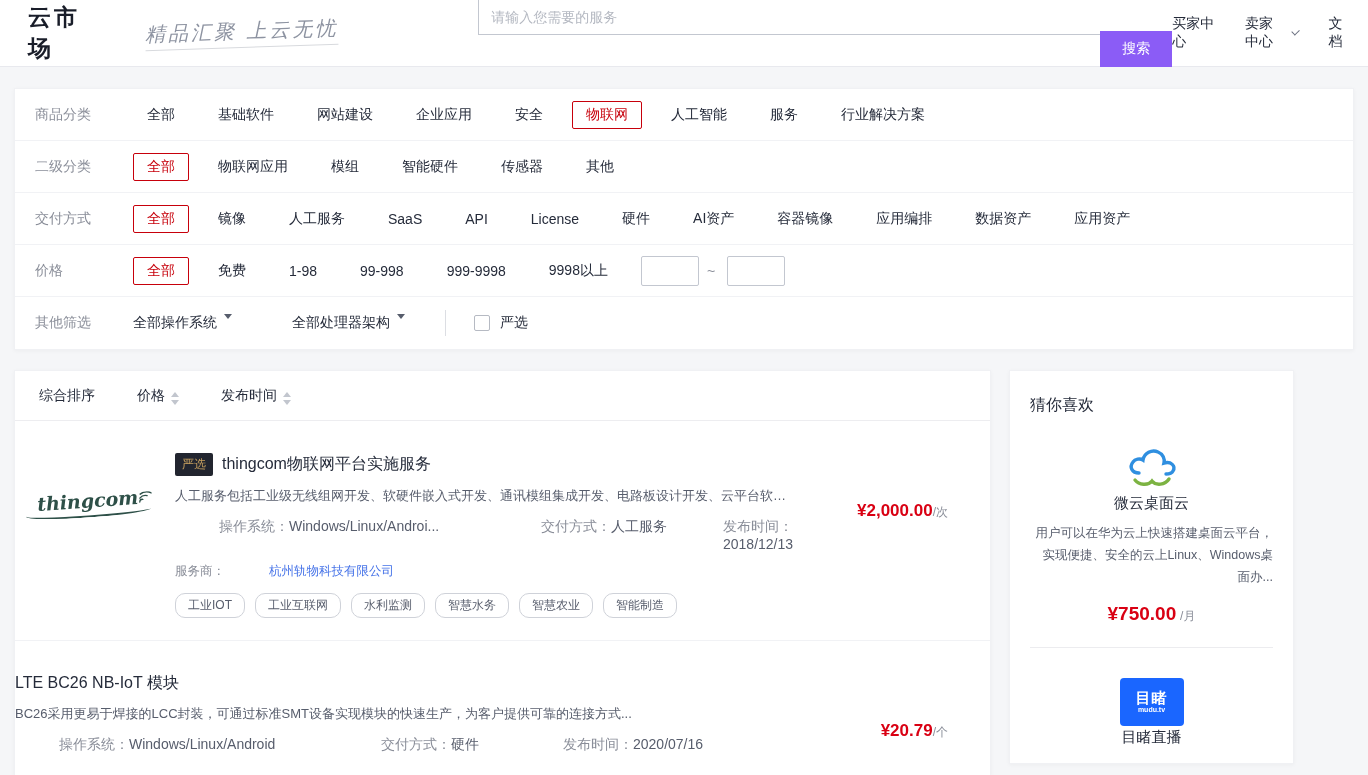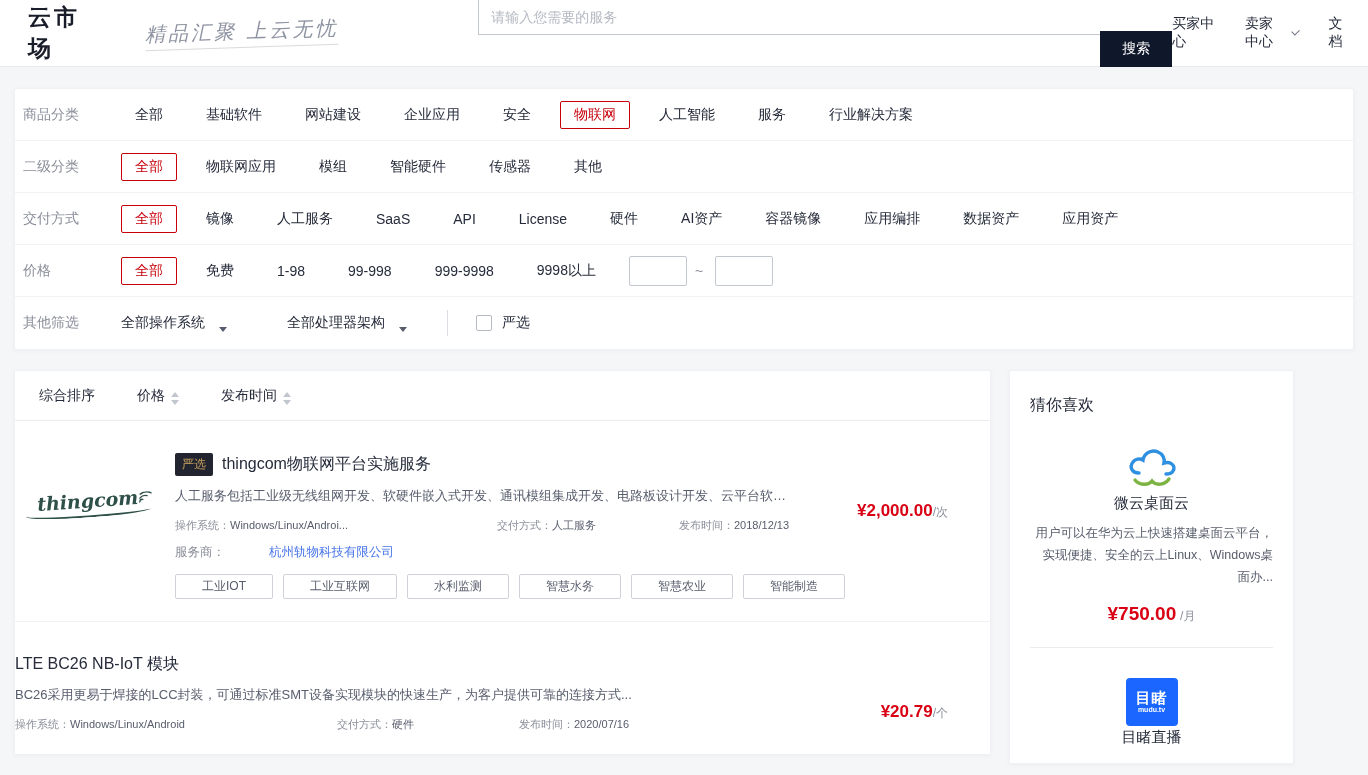--- a/index.html
+++ b/index.html
@@ -21,48 +21,48 @@
     font-size: 20px; color: #8d93a1; letter-spacing: 3px; transform: rotate(-2deg);
     border-bottom: 1px solid #d8dade; padding-bottom: 2px; white-space: nowrap;
   }
   .searchbar { display: flex; margin-left: 140px; }
   .searchbar input {
     width: 622px; height: 36px; border: 1px solid #c3c7d0; border-right: none;
     padding: 12px 12px; font-size: 14px; color: #252b3a; outline: none; background: #fff;
   }
   .searchbar input::placeholder { color: #b4b8c1; }
   .searchbar button {
-    width: 72px; height: 36px; background: #0f172a; color: #fff; border: none;
+    width: 72px; height: 36px; background: #8b5cf6; color: #fff; border: none;
     font-size: 14px; cursor: pointer; margin-top: 32px;
   }
   .hnav { margin-left: auto; display: flex; align-items: center; gap: 30px; font-size: 14px; }
   .hnav a { color: #252b3a; text-decoration: none; cursor: pointer; display: flex; align-items: center; }
   .chev {
     display: inline-block; width: 7px; height: 7px; margin-left: 7px; margin-top: -3px;
     border-right: 1px solid #6b7080; border-bottom: 1px solid #6b7080; transform: rotate(45deg);
   }
   
   .card { background: #fff; border: 1px solid #f0f1f4; box-shadow: 0 1px 4px rgba(0,0,0,0.04); }
   .filter-card { margin: 21px 14px 0 14px; }
   
-  .f-row { display: flex; align-items: center; min-height: 52px; padding: 0 8px; border-bottom: 1px solid #f1f2f5; }
+  .f-row { display: flex; align-items: center; min-height: 52px; padding: 0 20px; border-bottom: 1px solid #f1f2f5; }
   .f-row:last-child { border-bottom: none; }
   .f-label { width: 98px; flex: 0 0 98px; color: #8a8e99; }
   .f-opts { display: flex; align-items: center; flex-wrap: nowrap; }
   .f-opt {
     padding: 4px 13px; margin-right: 15px; border: 1px solid transparent;
     cursor: pointer; white-space: nowrap; border-radius: 2px; color: #252b3a;
   }
   .f-opt.selected { color: #c7000b; border-color: #c7000b; }
   .price-input {
     width: 58px; height: 30px; border: 1px solid #c3c7d0; border-radius: 2px;
     margin-left: 4px; padding: 0 6px; outline: none;
   }
   .tilde { margin: 0 8px; color: #8a8e99; }
-  .dropdown { display: inline-flex; align-items: flex-end; margin-right: 60px; cursor: pointer; color: #252b3a; gap: 7px; }
+  .dropdown { display: inline-flex; align-items: flex-start; margin-right: 60px; cursor: pointer; color: #252b3a; }
   .caret {
     width: 0; height: 0; margin-left: 7px;
     border-left: 4px solid transparent; border-right: 4px solid transparent; border-top: 5px solid #575d6c;
   }
   .vdiv { width: 1px; height: 26px; background: #dcdee3; margin: 0 28px 0 -20px; }
   .checkbox { width: 16px; height: 16px; border: 1px solid #b6bac3; border-radius: 2px; background: #fff; cursor: pointer; }
   .cb-label { margin-left: 10px; }
   
   .content { display: flex; gap: 18px; margin: 20px 14px 0 14px; align-items: flex-start; }
   .list-card { flex: 0 0 977px; width: 977px; }
@@ -97,47 +97,47 @@
   .p-title-row { display: flex; align-items: center; margin-top: 8px; }
   .badge {
     background: #22252f; color: #c9a15f; font-size: 12px; padding: 3px 7px;
     border-radius: 2px; margin-right: 9px; flex: 0 0 auto;
   }
   .p-title { font-size: 16px; color: #252b3a; }
   .p-desc {
     margin-top: 11px; font-size: 13px; color: #575d6c; white-space: nowrap;
     overflow: hidden; text-overflow: ellipsis; max-width: 620px;
   }
-  .p-meta { display: flex; margin-top: 13px; font-size: 11px; color: #575d6c; }
+  .p-meta { display: flex; margin-top: 13px; font-size: 14px; color: #575d6c; margin-left: 44px; }
   .p-meta .m-label { color: #8a8e99; }
   .m-os { width: 322px; flex: 0 0 322px; }
   .m-delivery { width: 182px; flex: 0 0 182px; }
   .p-vendor { margin-top: 11px; font-size: 12.5px; }
   .p-vendor .m-label { color: #8a8e99; }
   .vendor-link { color: #4673e8; text-decoration: none; cursor: pointer; margin-left: 44px; }
   .p-tags { display: flex; margin-top: 13px; gap: 10px; }
   .tag {
-    border: 1px solid #cfd2d9; color: #575d6c; font-size: 12px; padding: 3px 26px;
-    border-radius: 2px; white-space: nowrap; cursor: pointer;
+    border: 1px solid #cfd2d9; color: #575d6c; font-size: 12px; padding: 3px 12px;
+    border-radius: 10px; white-space: nowrap; cursor: pointer;
   }
   .p-price { flex: 0 0 176px; text-align: right; padding-right: 42px; margin-top: 56px; white-space: nowrap; }
   .price-val { color: #d90013; font-size: 17px; font-weight: bold; }
   .price-unit { color: #8a8e99; font-size: 12px; }
   
   .sidebar { flex: 0 0 285px; width: 285px; padding: 24px 20px 16px 20px; }
   .sb-title { font-size: 16px; color: #252b3a; }
   .sb-item { text-align: center; padding-top: 30px; cursor: pointer; }
   .sb-item + .sb-item { margin-top: 22px; border-top: 1px solid #ececef; }
   .sb-icon { display: flex; justify-content: center; }
   .sb-name { font-size: 15px; color: #252b3a; margin-top: 2px; }
   .sb-desc { font-size: 12.5px; color: #575d6c; text-align: right; line-height: 1.75; margin-top: 10px; }
   .sb-price { margin-top: 14px; }
   .sb-price .price-val { font-size: 19px; }
   .mudu {
-    width: 52px; height: 48px; background: #1a66ff; border-radius: 4px; color: #fff;
+    width: 64px; height: 48px; background: #1a66ff; border-radius: 4px; color: #fff;
     display: flex; flex-direction: column; align-items: center; justify-content: center;
   }
   .mudu .m1 { font-size: 15px; font-weight: bold; letter-spacing: 1px; line-height: 1.1; }
   .mudu .m2 { font-size: 7px; font-weight: bold; }
 </style>
 </head>
 <body>
 
 <header>
   <div class="logo">云市场</div>

